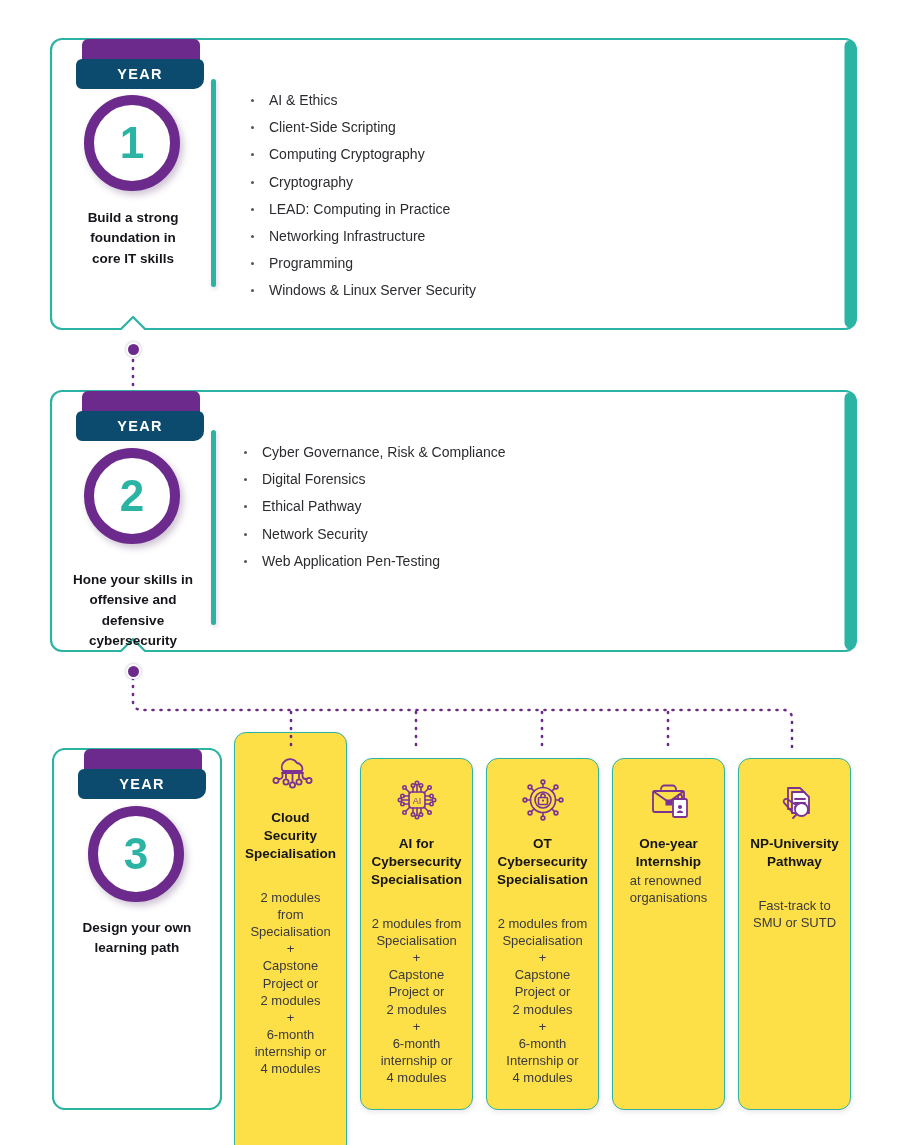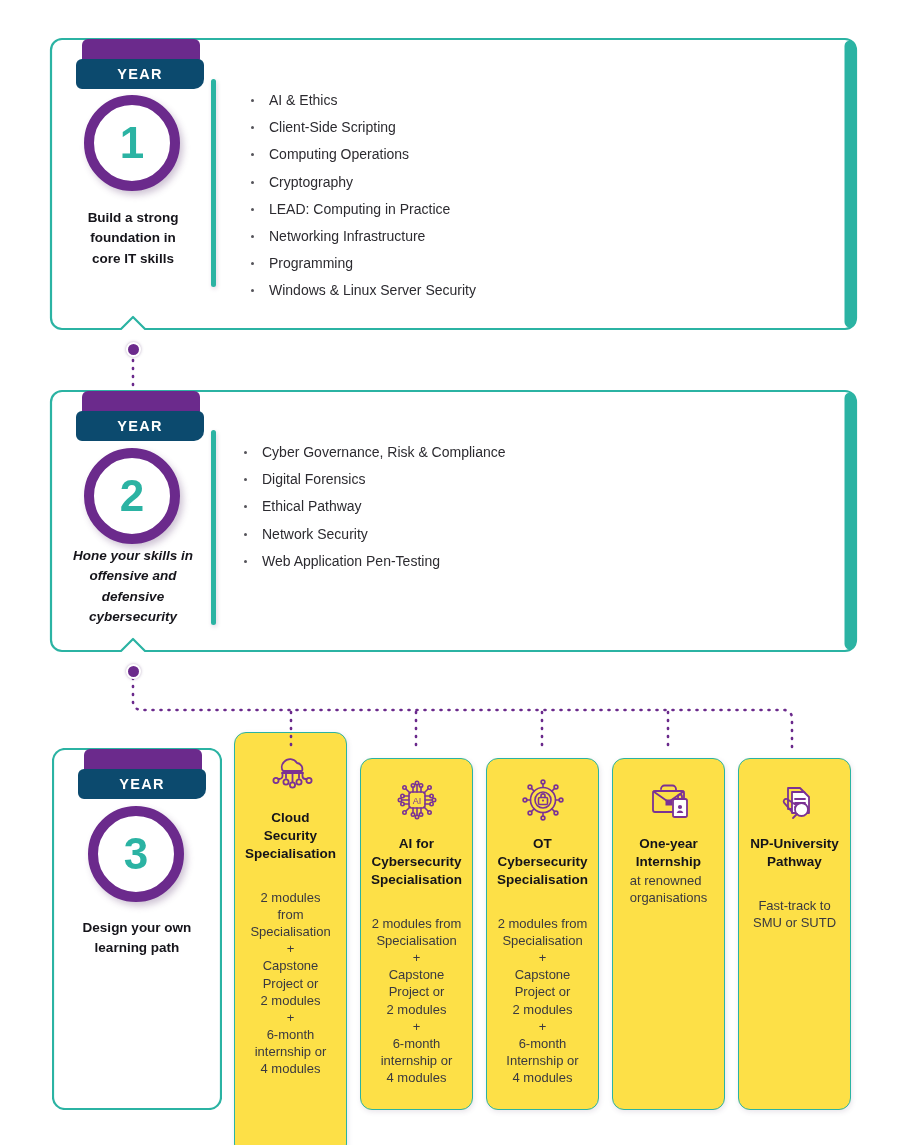--- a/index.html
+++ b/index.html
@@ -151,21 +151,21 @@
       <div class="num-circle" style="left:34px; top:57px; width:96px; height:96px;">
         <span class="n" style="font-size:44px;">1</span>
       </div>
       <div class="stage-caption" style="left:24px; top:170px; width:118px; white-space:pre-line;">Build a strong
 foundation in
 core IT skills</div>
       <div class="divider-bar" style="left:161px; top:41px; height:208px;"></div>
       <ul class="bullets" style="left:197px; top:54px;">
         <li>AI &amp; Ethics</li>
         <li>Client-Side Scripting</li>
-        <li>Computing Operations</li>
+        <li>Computing Cryptography</li>
         <li>Cryptography</li>
         <li>LEAD: Computing in Practice</li>
         <li>Networking Infrastructure</li>
         <li>Programming</li>
         <li>Windows &amp; Linux Server Security</li>
       </ul>
     </div>
   </div>
   <div class="year-tab" style="left:76px; top:33px;">
     <div class="shadow"></div>
@@ -181,21 +181,21 @@
 
   <div class="big-card" style="left:50px; top:390px; width:806px; height:262px;">
     <svg width="806" height="262" viewBox="0 0 806 262">
       <path d="M 12 1 L 795 1 A 11 11 0 0 1 806 12 L 806 250 A 11 11 0 0 1 795 261 L 95 261 L 83 249 L 71 261 L 12 261 A 11 11 0 0 1 1 250 L 1 12 A 11 11 0 0 1 12 1 Z" fill="#ffffff" stroke="#2bb3a3" stroke-width="2.2" stroke-linejoin="round"></path>
       <path d="M 800 8 L 800 254" stroke="#2bb3a3" stroke-width="11" stroke-linecap="round"></path>
     </svg>
     <div class="inner">
       <div class="num-circle" style="left:34px; top:58px; width:96px; height:96px;">
         <span class="n" style="font-size:44px;">2</span>
       </div>
-      <div class="stage-caption" style="left:8px; top:156px; width:150px; white-space:pre-line;font-style:italic;">Hone your skills in
+      <div class="stage-caption" style="left:8px; top:180px; width:150px; white-space:pre-line;">Hone your skills in
 offensive and
 defensive
 cybersecurity</div>
       <div class="divider-bar" style="left:161px; top:40px; height:195px;"></div>
       <ul class="bullets" style="left:190px; top:54px;">
         <li>Cyber Governance, Risk &amp; Compliance</li>
         <li>Digital Forensics</li>
         <li>Ethical Pathway</li>
         <li>Network Security</li>
         <li>Web Application Pen-Testing</li>

